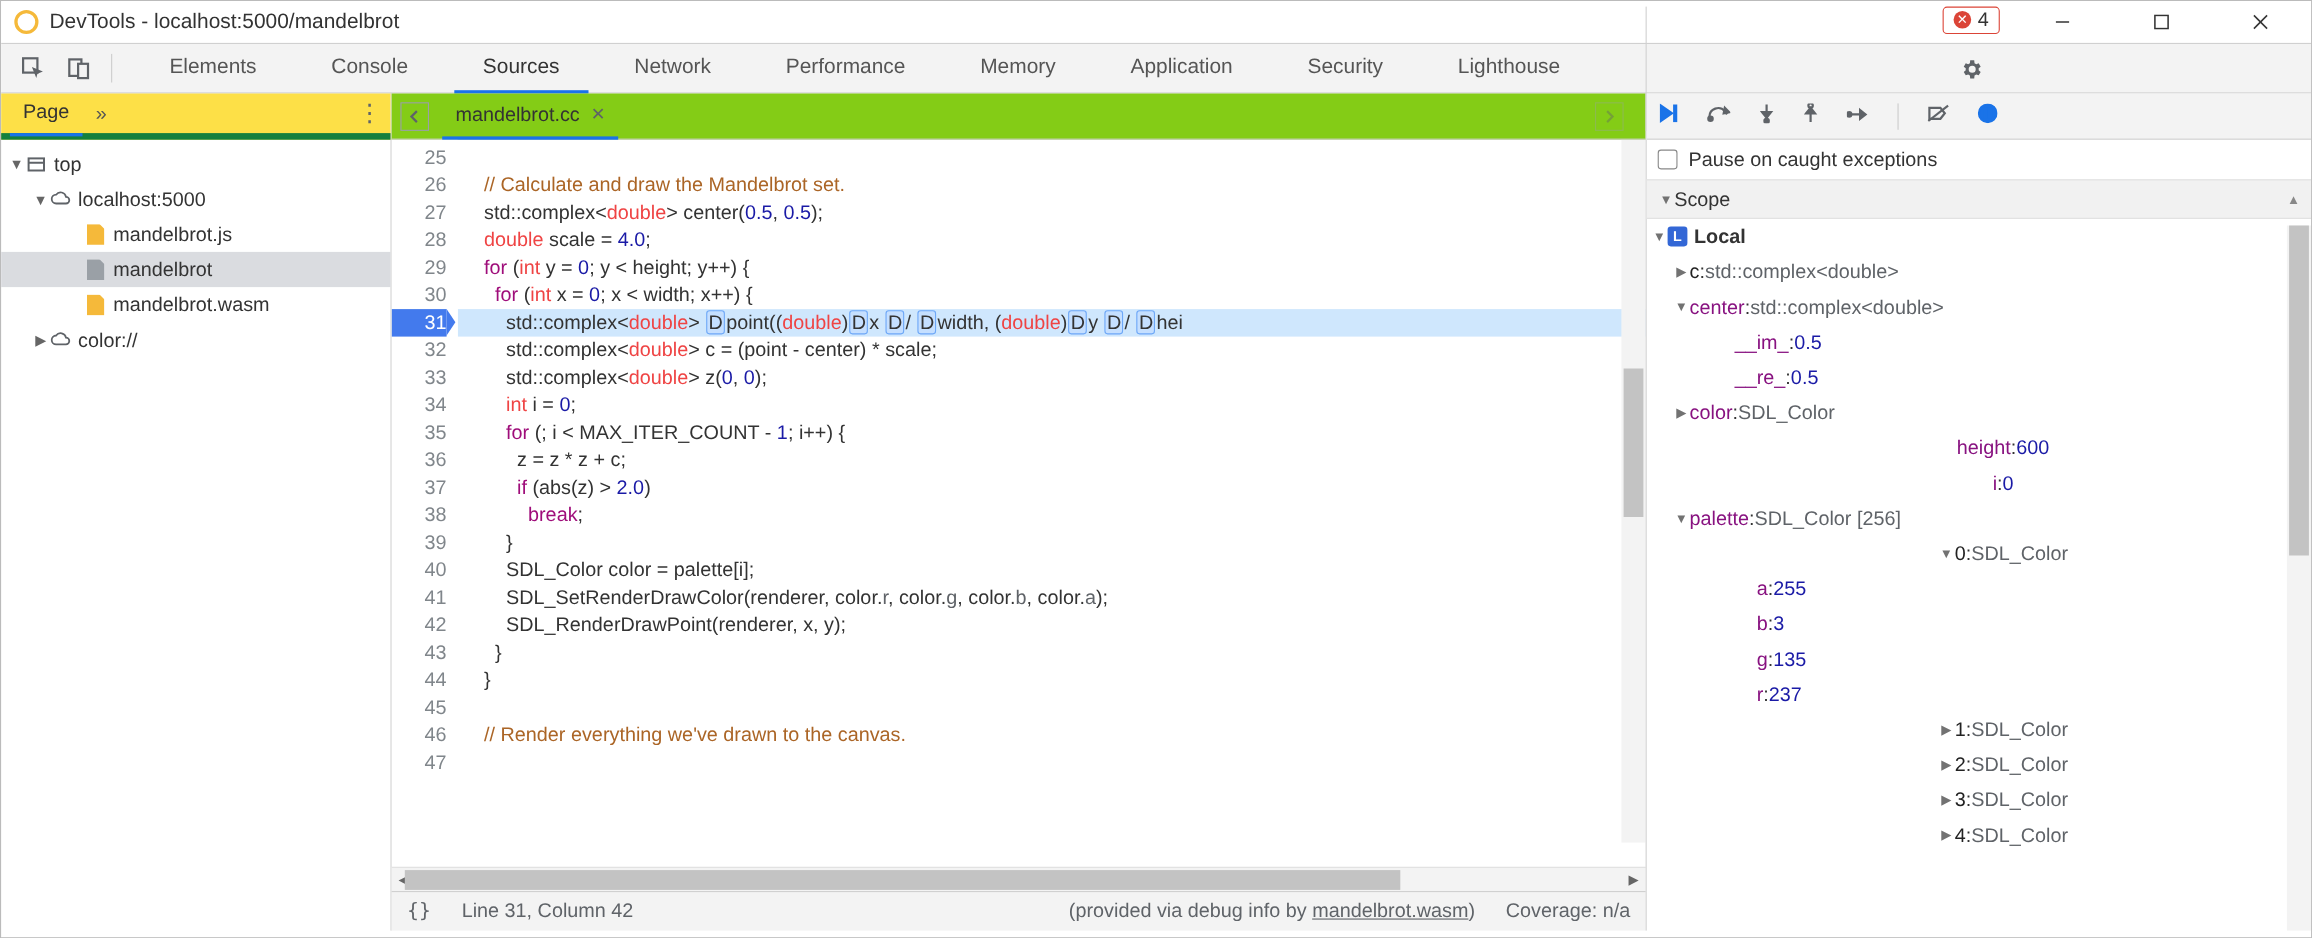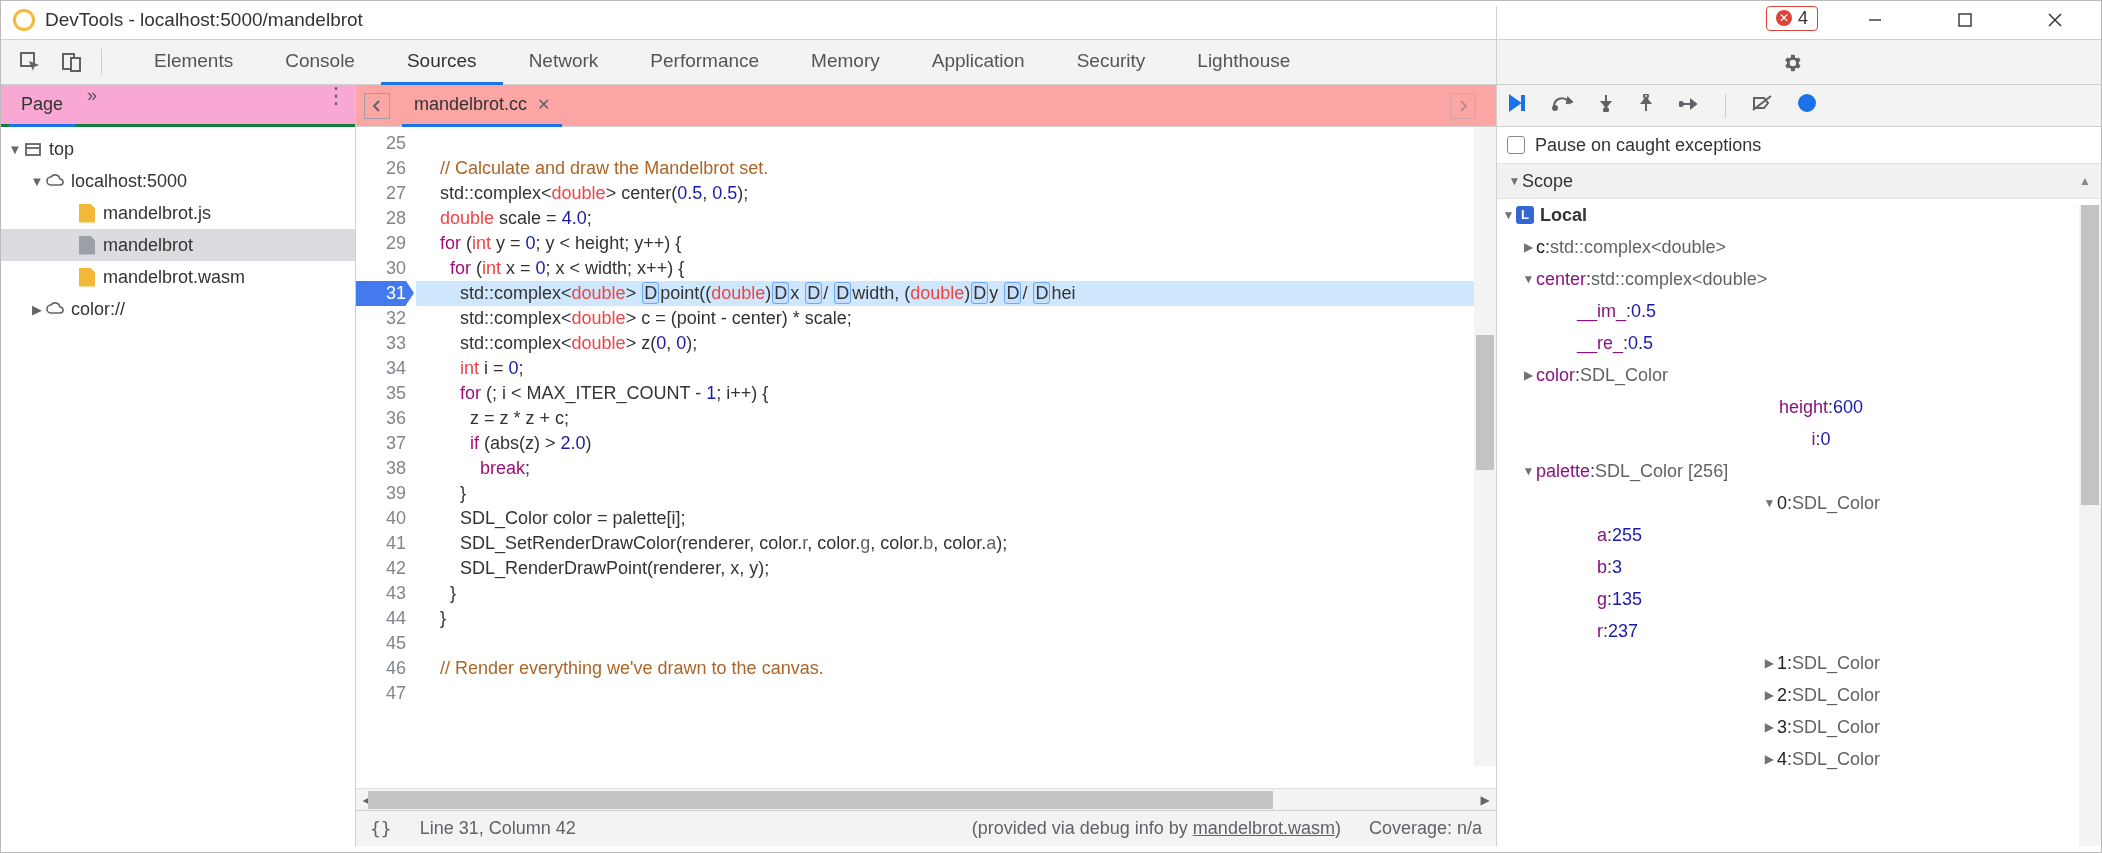--- a/index.html
+++ b/index.html
@@ -8,50 +8,50 @@
   .titlebar{height:39px;display:flex;align-items:center;padding:0 8px;border-bottom:1px solid #d0d0d0;background:#fff;}
   .titlebar .logo{width:22px;height:22px;border-radius:50%;border:3px solid #f5b93a;margin:0 10px 0 4px;position:relative;}
   .titlebar .logo::after{content:"";position:absolute;inset:3px;border-radius:50%;background:#fff;}
   .titlebar .title{font-size:19px;color:#333;}
   .winbtns{margin-left:auto;display:flex;gap:42px;padding-right:14px;}
   .winbtn{width:48px;height:45px;display:flex;align-items:center;justify-content:center;color:#333;cursor:default;}
   .winbtn svg{stroke:#333;fill:none;stroke-width:1.4;}
   
   .maintabs{height:45px;display:flex;align-items:center;background:#f3f3f3;border-bottom:1px solid #d0d0d0;padding-left:8px;font-size:19px;color:#555;}
   .maintabs .icon{width:30px;height:30px;display:flex;align-items:center;justify-content:center;margin:0 6px;}
-  .maintabs .tabs{display:flex;gap:0;margin-left:18px;}
+  .maintabs .tabs{display:flex;gap:16px;margin-left:18px;}
   .maintabs .tab{padding:0 26px;height:45px;display:flex;align-items:center;color:#555;border-bottom:3px solid transparent;cursor:default;}
   .maintabs .tab.active{color:#333;border-bottom-color:#1a73e8;}
   .maintabs .right{margin-left:auto;display:flex;align-items:center;gap:20px;padding-right:14px;}
   .errbadge{display:flex;align-items:center;gap:6px;border:1px solid #db4437;background:#fff;border-radius:4px;padding:1px 9px;font-size:18px;color:#333;}
   .errbadge .dot{width:16px;height:16px;border-radius:50%;background:#db4437;color:#fff;font-size:12px;display:flex;align-items:center;justify-content:center;}
   .gear,.kebab{width:24px;height:24px;display:flex;align-items:center;justify-content:center;color:#5f6368;}
   
   .cols{display:flex;height:calc(100% - 90px);}
   .left{width:355px;border-right:1px solid #d0d0d0;display:flex;flex-direction:column;}
   .mid{flex:1;display:flex;flex-direction:column;min-width:0;}
   .right{width:605px;border-left:1px solid #d0d0d0;display:flex;flex-direction:column;position:relative;}
   
-  .lhdr{height:42px;display:flex;align-items:flex-start;border-bottom:3px solid #15803d;padding:0 8px;font-size:18px;background:#f9a8d4;}
+  .lhdr{height:42px;display:flex;align-items:center;border-bottom:6px solid #15803d;padding:0 8px;font-size:18px;background:#fde047;}
   .lhdr .pg{padding:0 12px;height:42px;display:flex;align-items:center;border-bottom:3px solid #1a73e8;color:#333;}
   .lhdr .chev{margin-left:12px;color:#555;}
   .lhdr .kb{margin-left:auto;color:#5f6368;font-size:22px;line-height:1;}
   
   .tree{flex:1;padding-top:6px;font-size:18px;}
   .node{display:flex;align-items:center;height:32px;cursor:default;}
   .tw{width:16px;text-align:center;color:#666;font-size:13px;}
   .ic{width:20px;height:20px;margin-right:6px;display:flex;align-items:center;justify-content:center;}
   .node.sel{background:#dadce0;}
   .indent0{padding-left:6px;} .indent1{padding-left:28px;} .indent2{padding-left:76px;}
   .frame-icon svg{stroke:#5f6368;fill:none;stroke-width:1.8;}
   .cloud-icon svg{stroke:#5f6368;fill:none;stroke-width:1.6;}
   .file-doc{background:#9aa0a6;width:16px;height:19px;display:block;clip-path:polygon(0 0,70% 0,100% 25%,100% 100%,0 100%);}
   .file-js{background:#f5b93a;width:16px;height:19px;display:block;clip-path:polygon(0 0,70% 0,100% 25%,100% 100%,0 100%);}
   
-  .mhdr{height:42px;display:flex;align-items:center;background:#fca5a5;border-bottom:1px solid #d0d0d0;padding:0 8px;font-size:18px;}
+  .mhdr{height:42px;display:flex;align-items:center;background:#84cc16;border-bottom:1px solid #d0d0d0;padding:0 8px;font-size:18px;}
   .navbtn{width:26px;height:26px;border:1px solid #9aa0a6;display:flex;align-items:center;justify-content:center;color:#5f6368;margin-right:12px;}
   .navbtn.disabled{opacity:.4;}
   .ftab{height:42px;display:flex;align-items:center;gap:10px;padding:0 12px;border-bottom:3px solid #1a73e8;}
   .ftab .close{color:#5f6368;font-size:16px;}
   
   .codewrap{flex:1;display:flex;position:relative;overflow:hidden;font-family:Consolas,Menlo,monospace;font-size:18px;line-height:25px;}
   .gutter{width:60px;background:#fff;color:#80868b;text-align:right;padding-right:10px;user-select:none;padding-top:4px;}
   .code{flex:1;white-space:pre;overflow:hidden;position:relative;padding-top:4px;}
   .ln{height:25px;}
   .cl{height:25px;padding-left:14px;}

